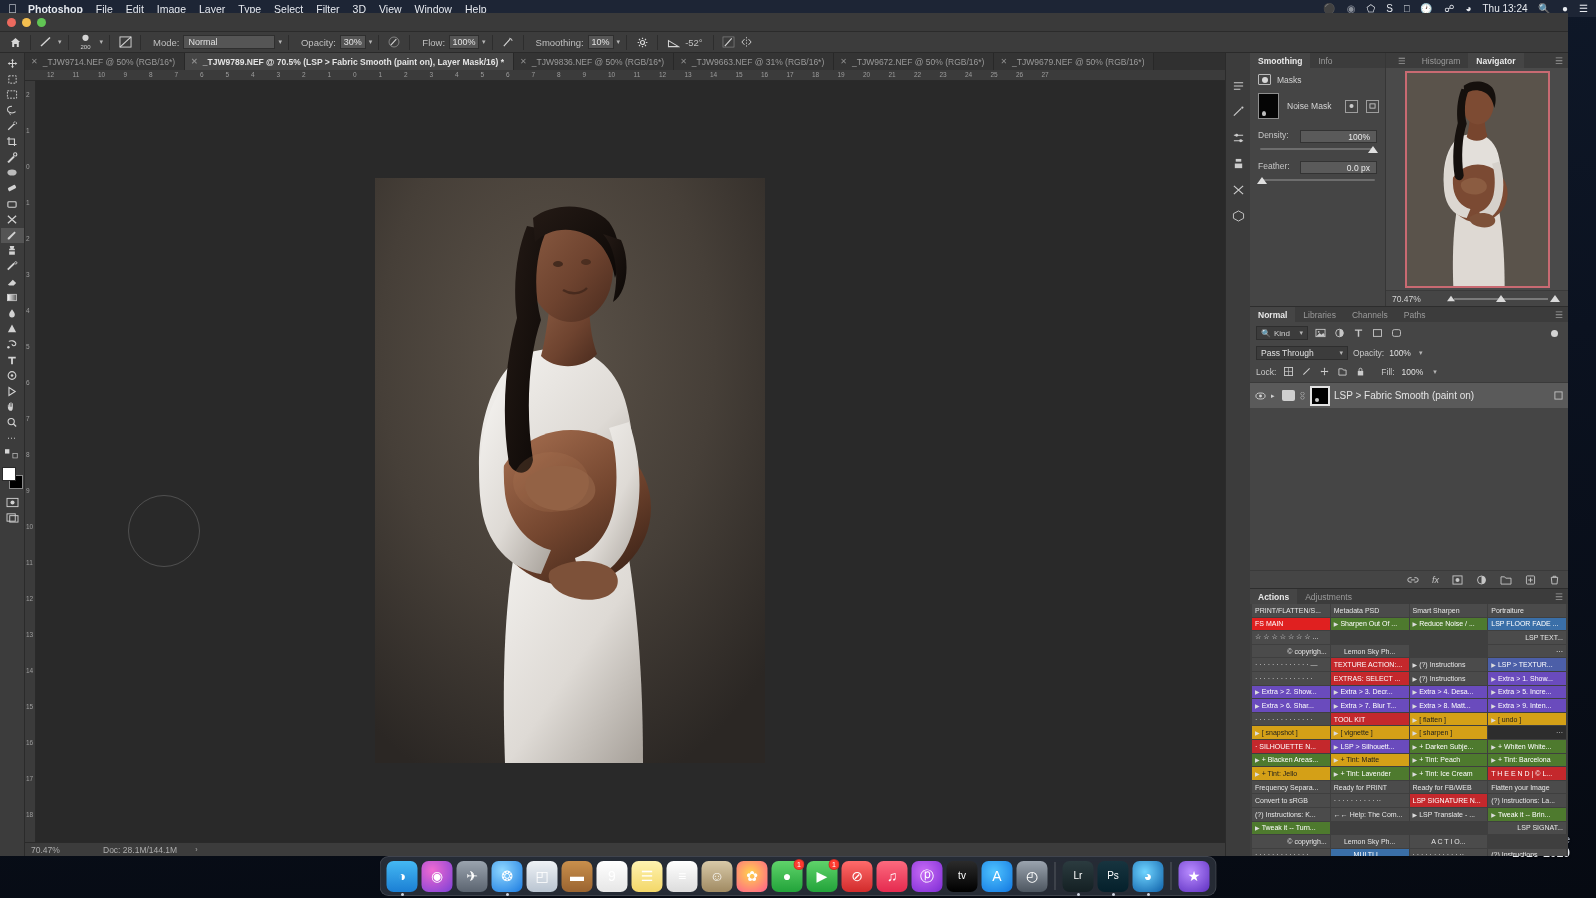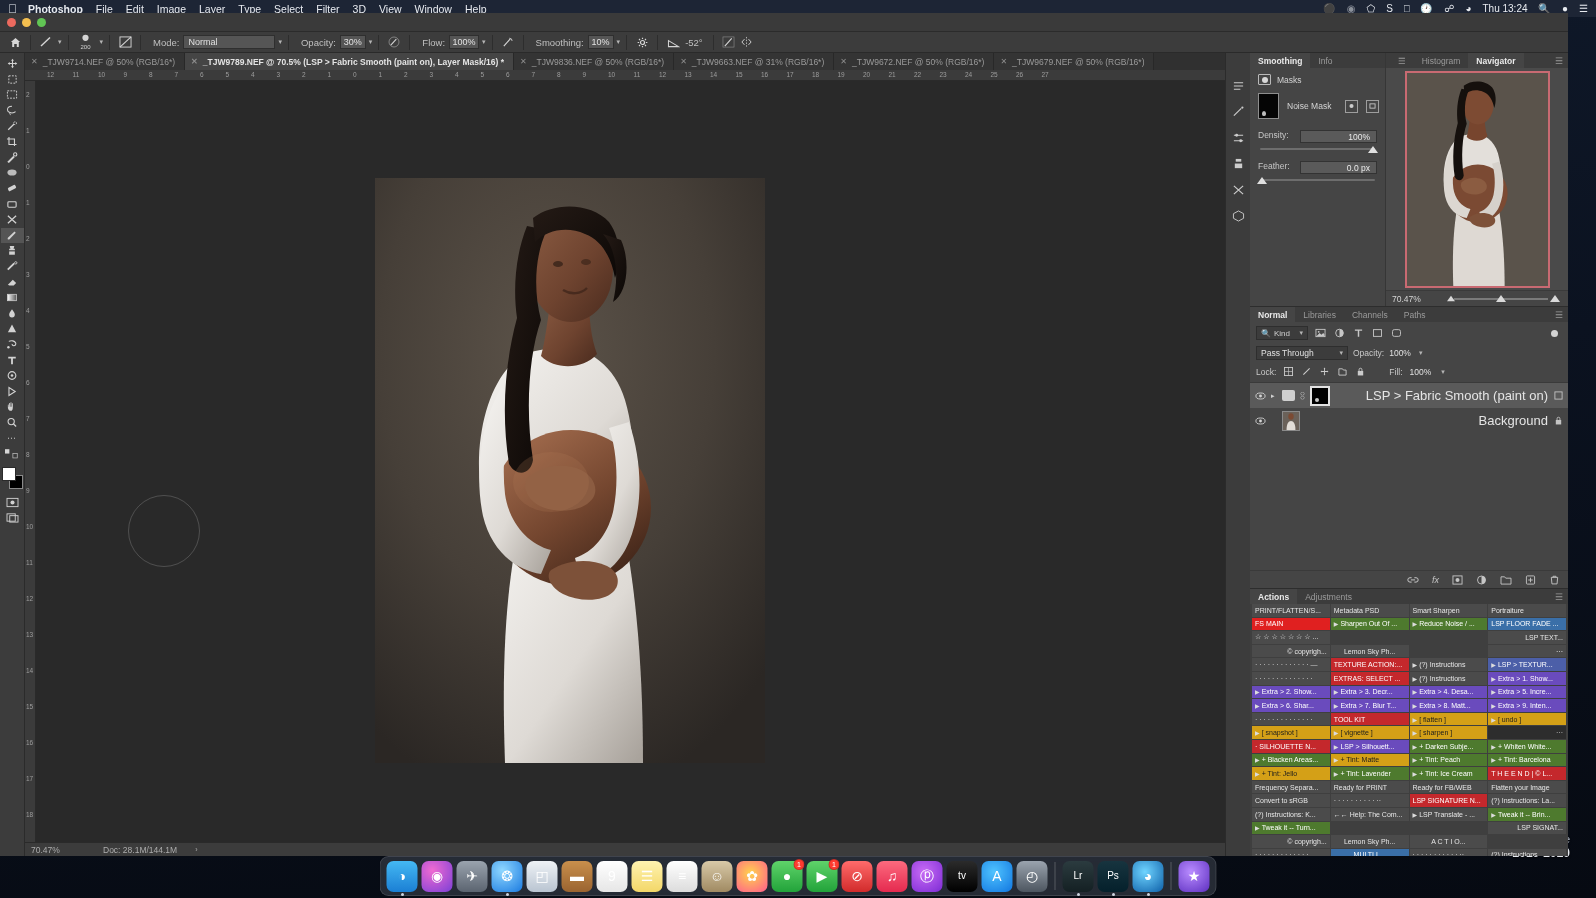--- a/index.html
+++ b/index.html
@@ -201,21 +201,21 @@
 
   .layer-row { display:flex; align-items:center; height: 25px; gap: 4px; padding: 0 4px; }
   .layer-row.sel { background: #5a5a5a; }
   .eye { width: 13px; display:flex;align-items:center;justify-content:center; color:#d6d6d6; }
   .lchev { font-size: 7px; color: #cfcfcf; width: 7px; }
   .folder { width: 13px; height: 11px; background: #cfcfcf; border-radius: 1px 2px 2px 2px; }
   .linkico { width: 7px; color: #d2d2d2; font-size: 8px; display:flex;flex-direction:column;align-items:center;line-height:4px;}
   .lmask { width: 20px; height: 20px; background: #000; border: 2px solid #e2e2e2; position:relative;}
   .lmask::after{content:'';position:absolute;left:3px;bottom:2px;width:4px;height:4px;background:#c9c9c9;border-radius:50%;}
   .lthumb { width: 18px; height: 20px; background: #6d6259; border:1px solid #8a8a8a; position:relative; overflow:hidden;}
-  .lname { font-size: 13px; color: #e4e4e4; flex: 1; text-align: right; }
+  .lname { font-size: 10px; color: #e4e4e4; flex: 1; }
   .lright { width: 12px; height: 12px; display:flex;align-items:center;justify-content:center;color:#c4c4c4;}
   .layers-spacer { flex: 1; }
   .layers-footer { height: 18px; display:flex; align-items:center; justify-content:flex-end; gap: 13px; padding-right: 8px; color:#c6c6c6; border-top:1px solid #3a3a3a;}
 
   
   .actions-panel { flex: 1; background: #454545; border-top: 1px solid #2d2d2d; display:flex; flex-direction:column; min-height:0;}
   .act-grid { flex: 1; display: grid; grid-template-columns: repeat(4, 1fr); gap: 1px 1px; padding: 0 2px 2px 2px; overflow: hidden; background: #3f3f3f;}
   .act-cell {
     height: 12.6px; font-size: 7px; color: #e6e6e6;
     display: flex; align-items: center; gap: 2px; padding: 0 3px;
@@ -929,21 +929,21 @@
                 <svg width="9" height="9" viewBox="0 0 10 10">
                   <path d="M1 2h4l1 1.4h3V9H1z" fill="none" stroke="currentColor" stroke-width="1"></path>
                 </svg>
               </span>
             <span class="lock-ico">
                 <svg width="9" height="9" viewBox="0 0 10 10">
                   <rect x="2" y="4.4" width="6" height="5" fill="currentColor"></rect>
                   <path d="M3.4 4.4V3a1.6 1.6 0 0 1 3.2 0v1.4" fill="none" stroke="currentColor" stroke-width="1"></path>
                 </svg>
               </span>
-            <span style="margin-left:16px">Fill:</span>
+            <span style="margin-left:8px">Fill:</span>
             <span class="op-val">100%</span>
             <span class="caret">▾</span>
           </div>
 
           <div class="layer-row sel">
             <span class="eye">
                 <svg width="11" height="8" viewBox="0 0 12 9">
                   <ellipse cx="6" cy="4.5" rx="5.2" ry="3.4" fill="none" stroke="currentColor" stroke-width="1"></ellipse>
                   <circle cx="6" cy="4.5" r="1.6" fill="currentColor"></circle>
                 </svg>
@@ -956,43 +956,20 @@
               </span>
             <span class="lmask"></span>
             <span class="lname">LSP &gt; Fabric Smooth (paint on)</span>
             <span class="lright">
                 <svg width="9" height="9" viewBox="0 0 10 10">
                   <rect x="1" y="1" width="8" height="8" fill="none" stroke="currentColor" stroke-width="1"></rect>
                 </svg>
               </span>
           </div>
 
-          <div class="layer-row">
-            <span class="eye">
-                <svg width="11" height="8" viewBox="0 0 12 9">
-                  <ellipse cx="6" cy="4.5" rx="5.2" ry="3.4" fill="none" stroke="currentColor" stroke-width="1"></ellipse>
-                  <circle cx="6" cy="4.5" r="1.6" fill="currentColor"></circle>
-                </svg>
-              </span>
-            <span style="width:7px"></span>
-            <span class="lthumb">
-              <svg viewBox="0 0 18 20" preserveAspectRatio="none" style="width:100%;height:100%">
-                  <rect width="18" height="20" fill="#6a6159"></rect>
-                  <ellipse cx="9" cy="5" rx="3" ry="3.6" fill="#7b4a33"></ellipse>
-                  <path d="M4 20c0-7 2-10 5-10s5 3 5 10z" fill="#e2ddd7"></path>
-                </svg>
-            </span>
-            <span class="lname">Background</span>
-            <span class="lright">
-                <svg width="9" height="9" viewBox="0 0 10 10">
-                  <rect x="2" y="4.4" width="6" height="5" fill="currentColor"></rect>
-                  <path d="M3.4 4.4V3a1.6 1.6 0 0 1 3.2 0v1.4" fill="none" stroke="currentColor" stroke-width="1"></path>
-                </svg>
-              </span>
-          </div>
 
           <div class="layers-spacer"></div>
 
           <div class="layers-footer">
             <span><svg width="12" height="10" viewBox="0 0 13 11">
                   <path d="M5 3H3.2a2.4 2.4 0 0 0 0 4.8H5M8 3h1.8a2.4 2.4 0 0 1 0 4.8H8M4.2 5.4h4.6" stroke="currentColor" stroke-width="1.1" fill="none"></path>
                 </svg></span>
             <span style="font-size:9px;font-style:italic">fx</span>
             <span><svg width="11" height="10" viewBox="0 0 12 11">
                   <rect x="1" y="1" width="10" height="9" fill="none" stroke="currentColor" stroke-width="1"></rect>

